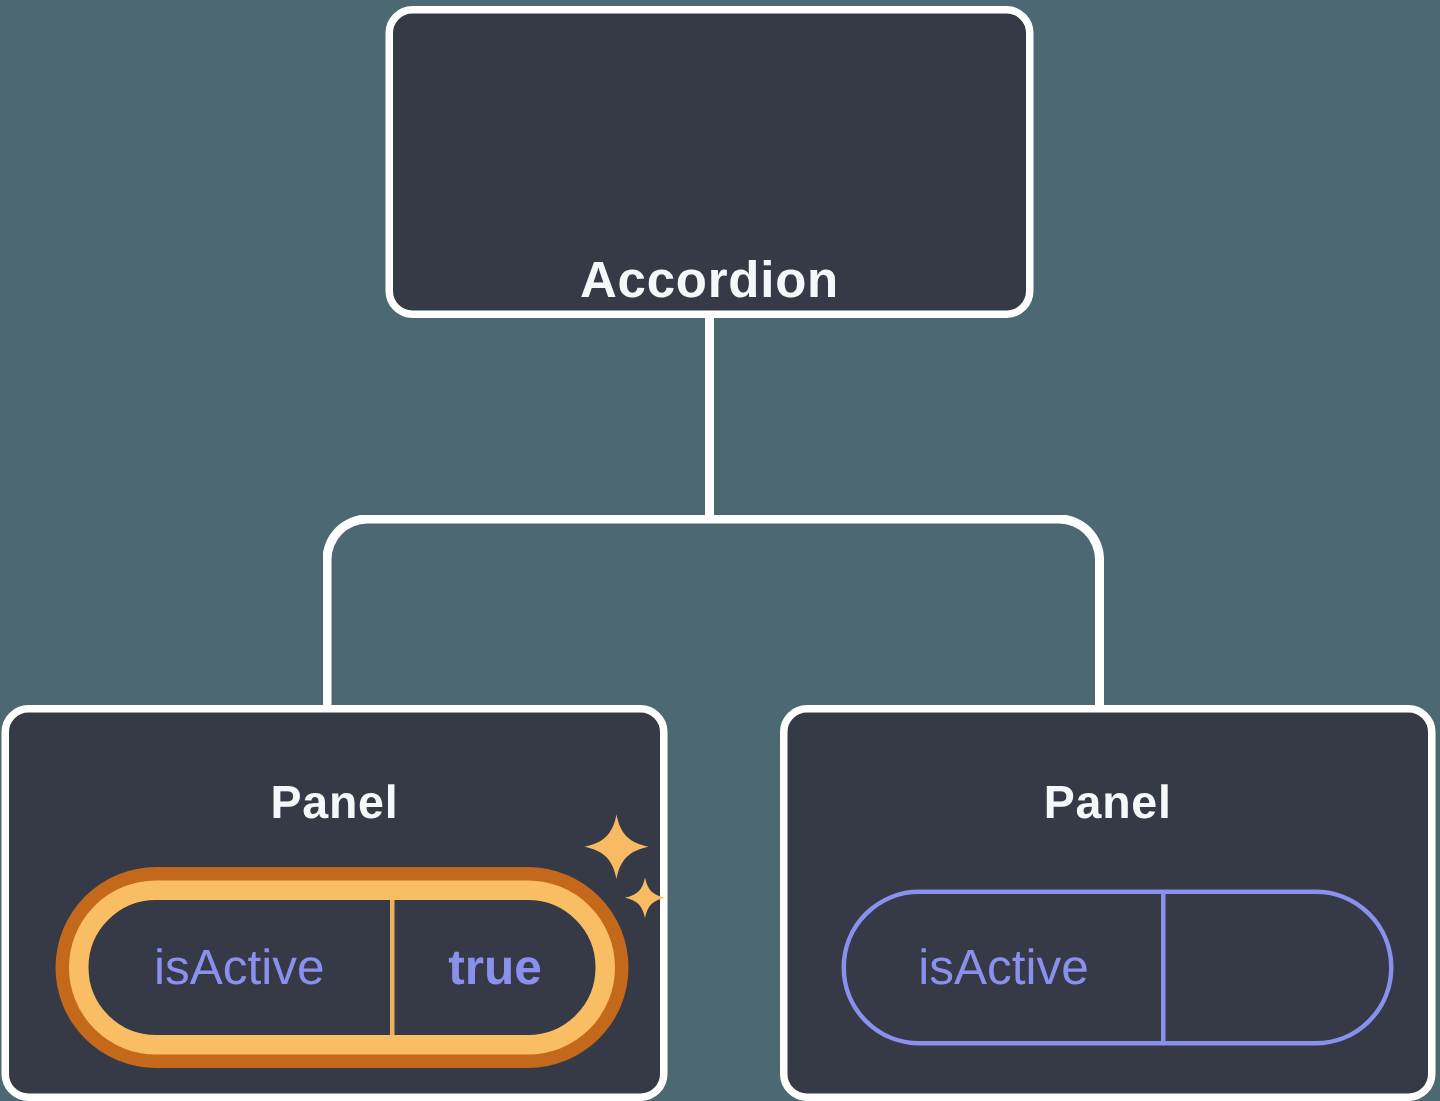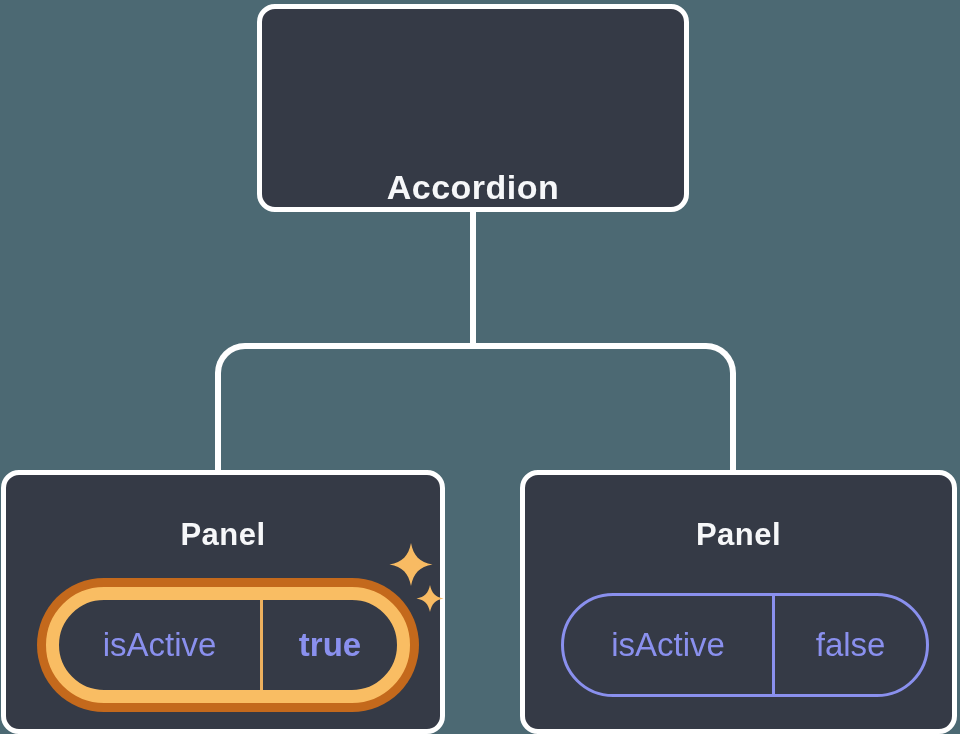--- a/index.html
+++ b/index.html
@@ -131,17 +131,16 @@
       <path fill="#f8bb63" d="M52 46 C53.6 54.2 57.4 58 65.5 59.5 C57.4 61 53.6 64.8 52 73 C50.4 64.8 46.6 61 38.5 59.5 C46.6 58 50.4 54.2 52 46 Z"></path>
     </svg>
   </div>
 
   <div class="node node-panel-right">
     <div class="panel-title">Panel</div>
 
     <div class="pill pill-purple">
       <div class="pill-seg seg-key">isActive</div>
       <div class="pill-divider"></div>
-      <div class="pill-seg seg-val">false</div>
     </div>
   </div>
 
 </div>
 
 </body></html>

